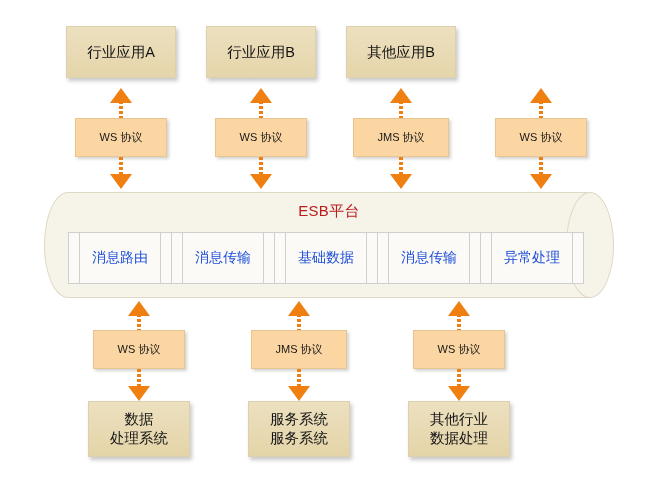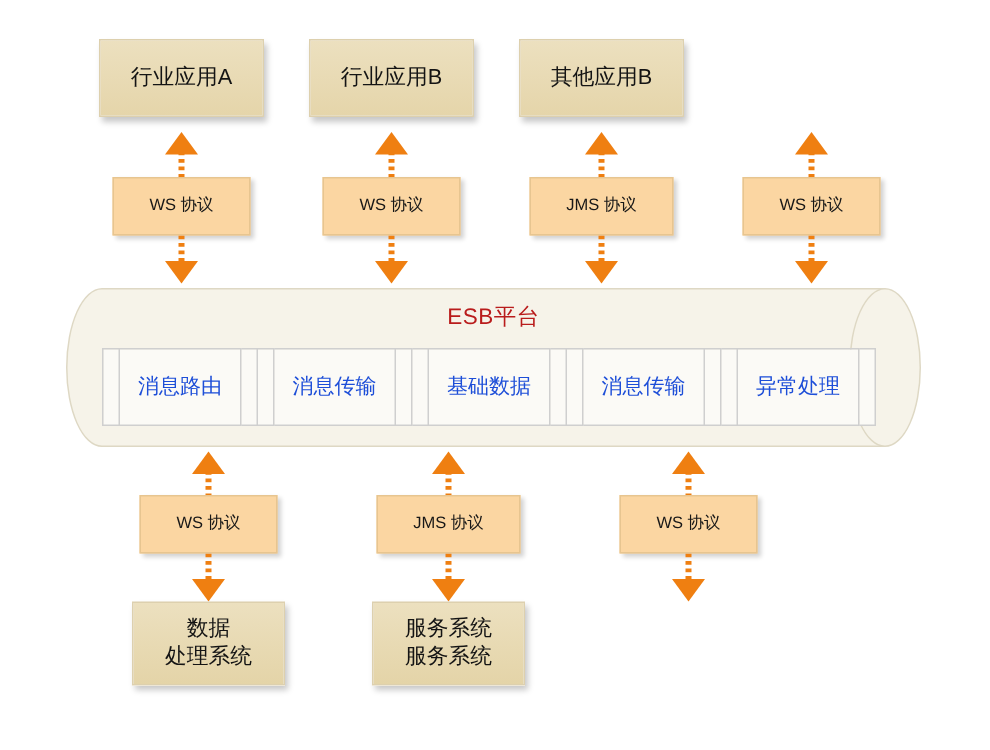--- a/index.html
+++ b/index.html
@@ -301,14 +301,18 @@
   </div>
 
   <div class="node sys-node" style="left:88px;  top:401px;">
     <span class="ln">数据</span>
     <span class="ln">处理系统</span>
   </div>
   <div class="node sys-node" style="left:248px; top:401px;">
     <span class="ln">服务系统</span>
     <span class="ln">服务系统</span>
   </div>
+  <div class="node sys-node" style="left:408px; top:401px;">
+    <span class="ln">其他行业</span>
+    <span class="ln">数据处理</span>
+  </div>
 
 </div>
 
 </body></html>

